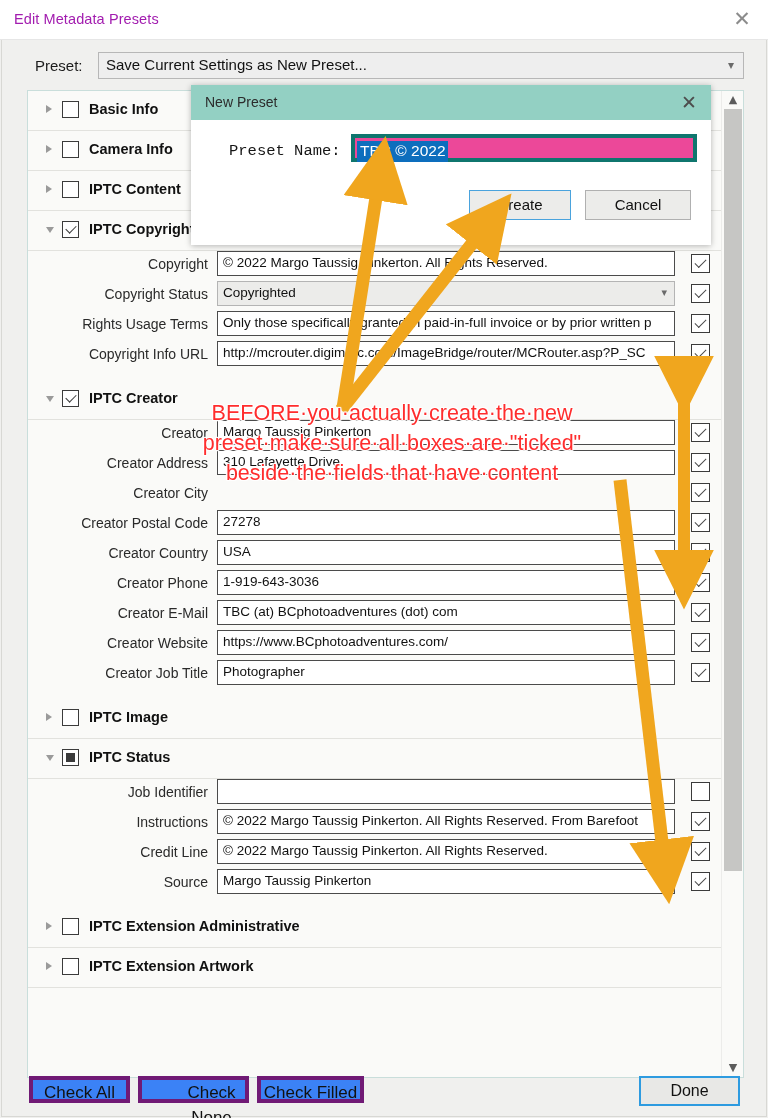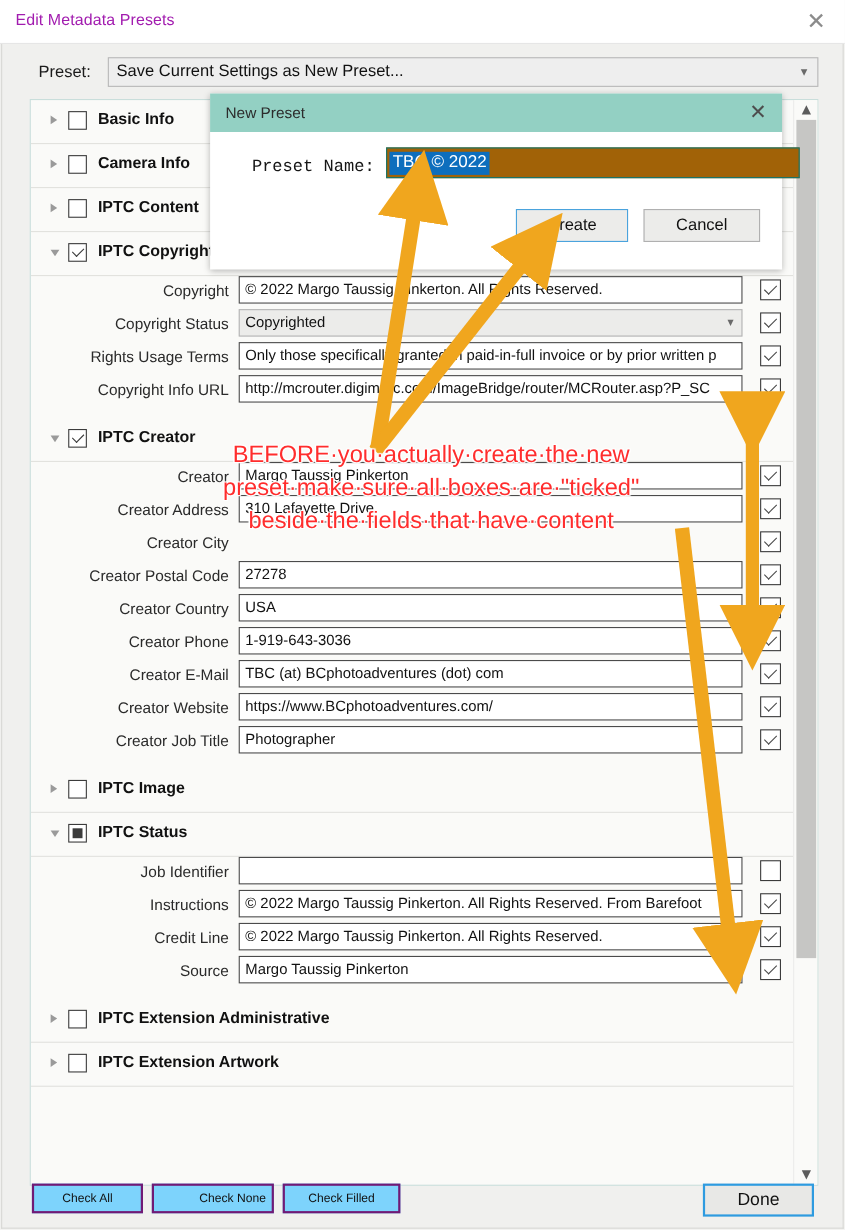--- a/index.html
+++ b/index.html
@@ -170,22 +170,22 @@
     width:10px; height:5px;
     border-left:1.6px solid #4a4a4a; border-bottom:1.6px solid #4a4a4a;
     transform:rotate(-45deg);
   }
   .secgap { height:9px; }
   
   .btnbar { position:absolute; left:0; bottom:0; width:100%; height:40px; }
   .btn {
     position:absolute; top:0;
     height:27px;
-    background:#7dd3fc; border:2px solid #701a75;
-    font-size:11px; color:#111;
+    background:#3b82f6; border:4px solid #701a75;
+    font-size:17px; color:#111;
     text-align:center; line-height:25px;
     cursor:pointer;
   }
   .btn.check-all   { left:27px;  width:101px; }
   .btn.check-none  { left:136px; width:111px;padding-left:36px; }
   .btn.check-filled{ left:255px; width:107px; }
   .btn.done {
     right:26px; width:101px; height:30px;
     background:#e8e8e6; border:2px solid #2e9be0;
     font-size:16px; line-height:26px;
@@ -210,22 +210,22 @@
     width:24px; height:24px; text-align:center; line-height:24px;
     font-size:19px; color:#4d4d4d; font-weight:300;
     font-family:"DejaVu Sans", sans-serif;
     cursor:pointer;
   }
   .modal .mlabel {
     position:absolute; left:38px; top:57px;
     font-size:15.5px; color:#161616;font-family:Liberation Mono, monospace;
   }
   .modal .minput {
-    position:absolute; left:160px; top:49px; width:376px; height:28px;
-    background:#a16207; border:1px solid #0f766e;
+    position:absolute; left:160px; top:49px; width:346px; height:28px;
+    background:#ec4899; border:4px solid #0f766e;
     cursor:text;
   }
   .modal .minput .sel {
     position:absolute; left:2px; top:3px;
     background:#0d6ebd; color:#fff;
     font-size:15.5px; padding:1px 2px 2px 3px;
   }
   .modal .mcreate {
     position:absolute; left:278px; top:105px; width:102px; height:30px;
     background:#ececea; border:1.5px solid #4aa3dd;

